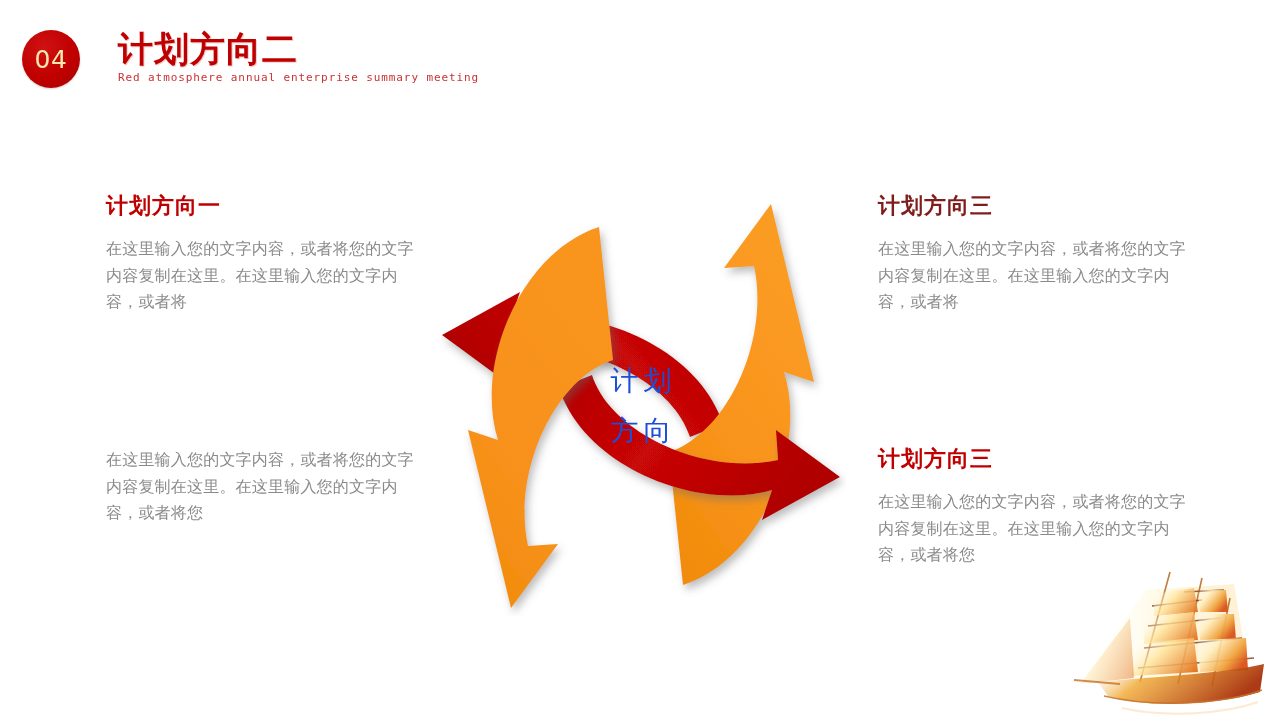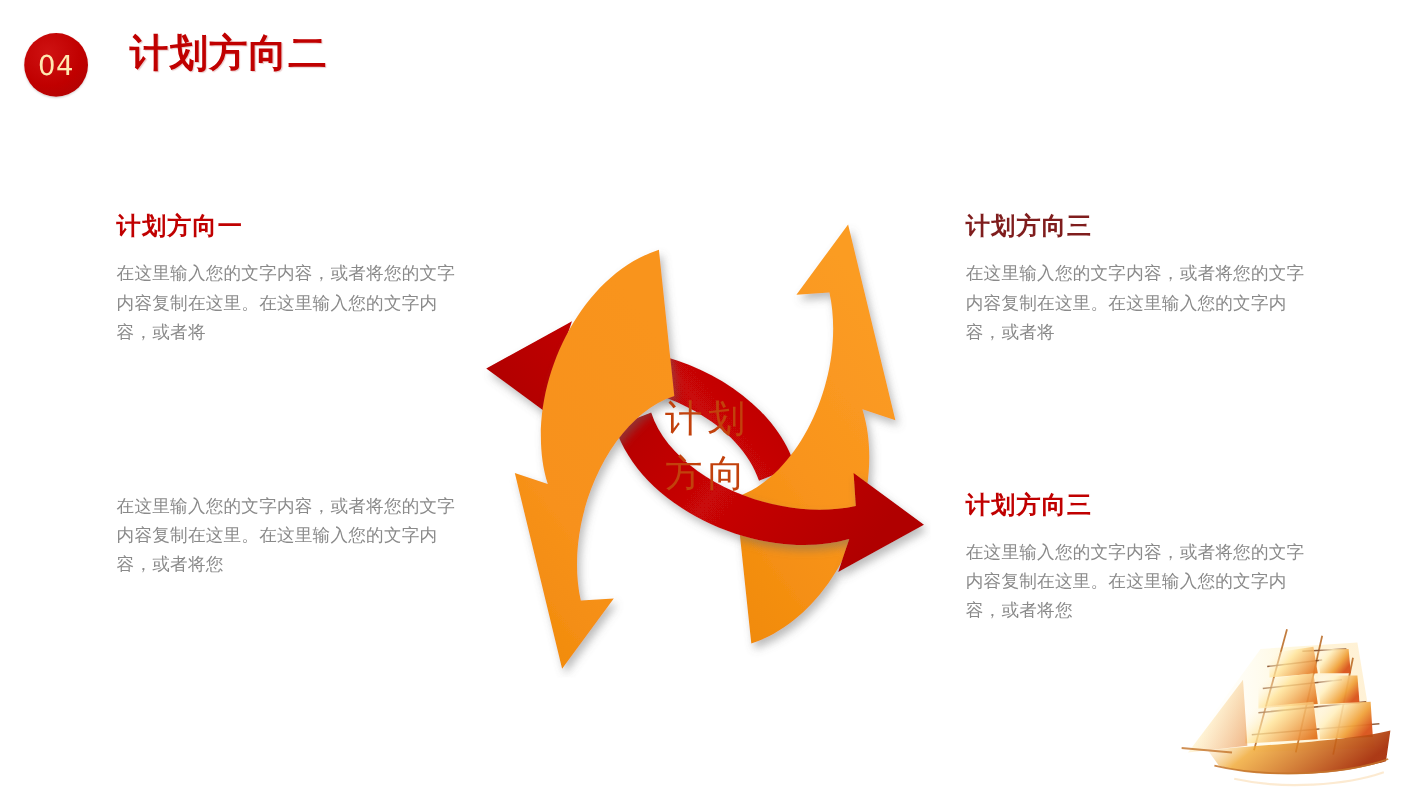--- a/index.html
+++ b/index.html
@@ -119,22 +119,22 @@
     top: 0;
     width: 410px;
     height: 420px;
     display: flex;
     flex-direction: column;
     align-items: center;
     justify-content: center;
     pointer-events: none;
   }
   .center-line {
-    color: #c2410c;
-    font-size: 34px;
+    color: #1d4ed8;
+    font-size: 28px;
     line-height: 50px;
     letter-spacing: 5px;
     text-indent: 5px;
     font-family: "DejaVu Sans", "Liberation Sans", sans-serif;
   }
 
   
   #ship {
     position: absolute;
     right: 6px;
@@ -150,20 +150,21 @@
 <div id="slide">
 
   <div id="header">
 
     <div id="badge">
       <div id="badge-number">04</div>
     </div>
 
     <div id="title-block">
       <div id="slide-title">计划方向二</div>
+      <div id="slide-subtitle">Red atmosphere annual enterprise summary meeting</div>
     </div>
 
   </div>
 
   <div class="block" id="block-1">
     <div class="block-title red">计划方向一</div>
     <div class="block-body">在这里输入您的文字内容，或者将您的文字内容复制在这里。在这里输入您的文字内容，或者将</div>
   </div>
 
   <div class="block" id="block-2">

